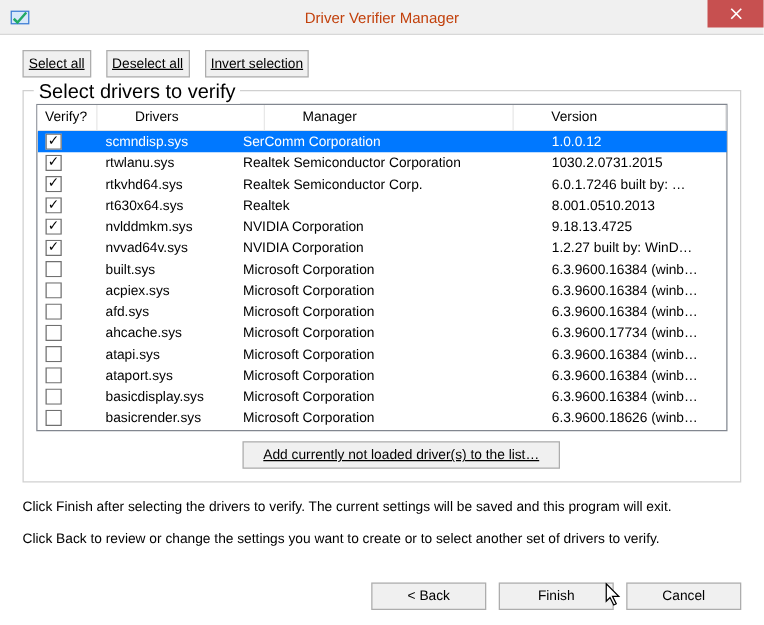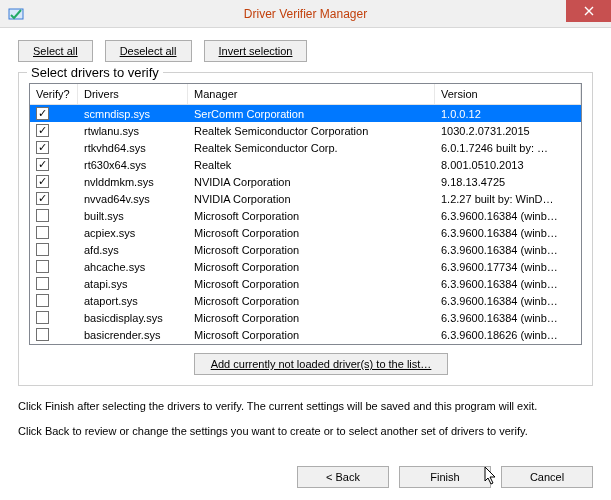--- a/index.html
+++ b/index.html
@@ -47,50 +47,51 @@
   }
   .toolbar {
     display: flex;
     gap: 12px;
     margin-bottom: 10px;
   }
   button.win {
     font-family: inherit;
     font-size: 11px;
     height: 22px;
-    padding: 0 14px;
+    padding: 0 4px;
     background: #f0f0f0;
     border: 1px solid #adadad;
     cursor: pointer;
   }
   .u { text-decoration: underline; }
   .groupbox {
     border: 1px solid #d0d0d0;
     padding: 10px 10px 10px 10px;
     position: relative;
   }
   .groupbox-label {
     position: absolute;
     top: -8px; left: 8px;
     background: #fff;
     padding: 0 4px;
-    font-size: 13px;
+    font-size: 16px;
   }
   .listview {
     border: 1px solid #828790;
     background: #fff;
     height: 262px;
     display: flex;
     flex-direction: column;
   }
   .lv-header {
     display: flex;
     background: #fff;
     border-bottom: 1px solid #e1e1e1;
     flex: 0 0 auto;
+    gap: 24px;
   }
   .lv-header .col {
     padding: 4px 6px;
     font-size: 11px;
     color: #000;
     border-right: 1px solid #e8e8e8;
     white-space: nowrap;
     overflow: hidden;
     text-overflow: ellipsis;
   }

